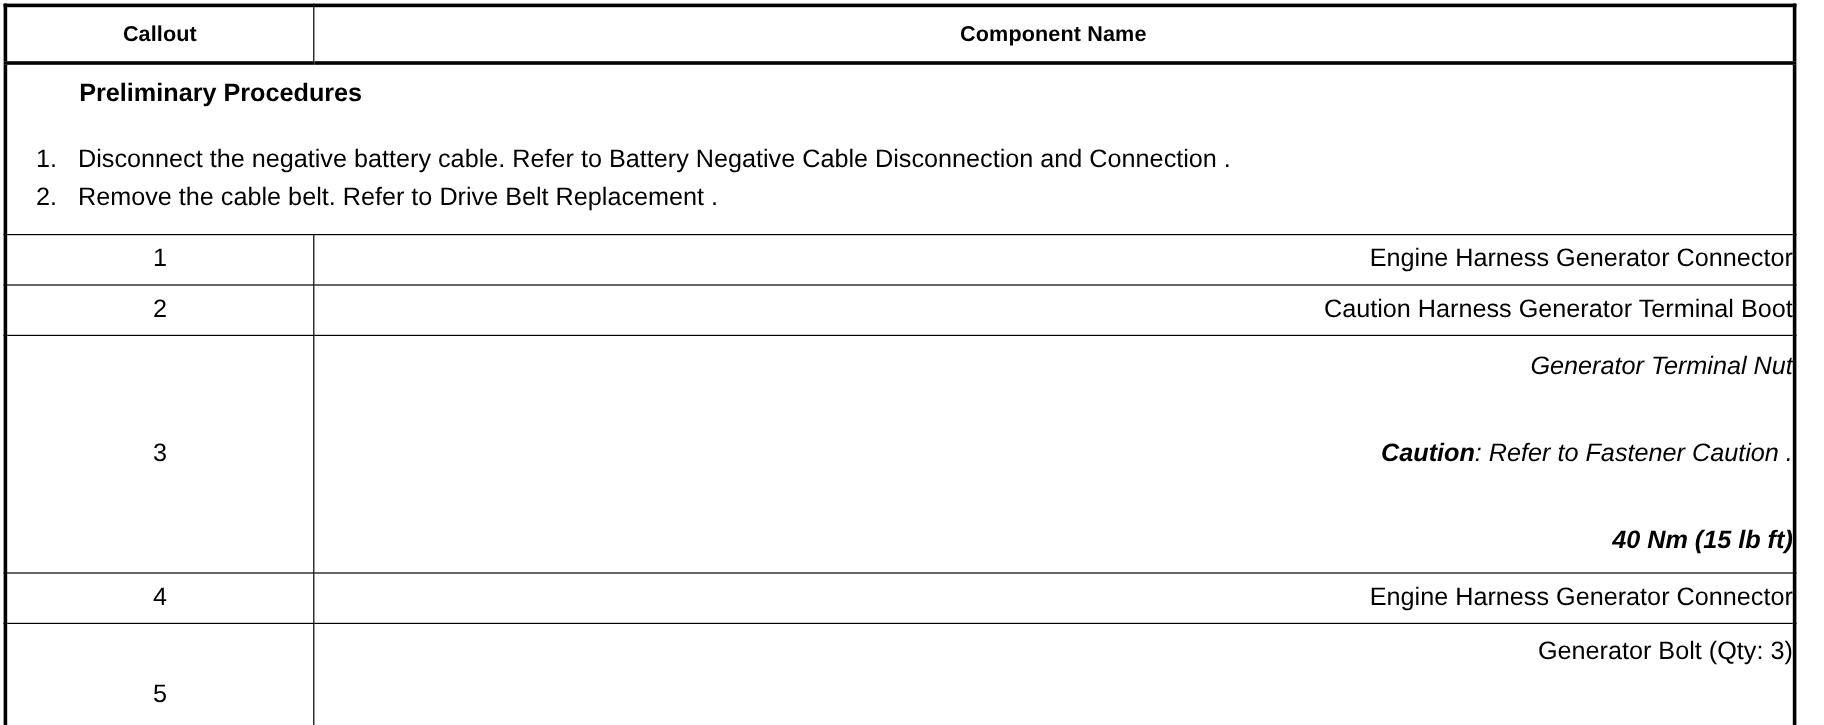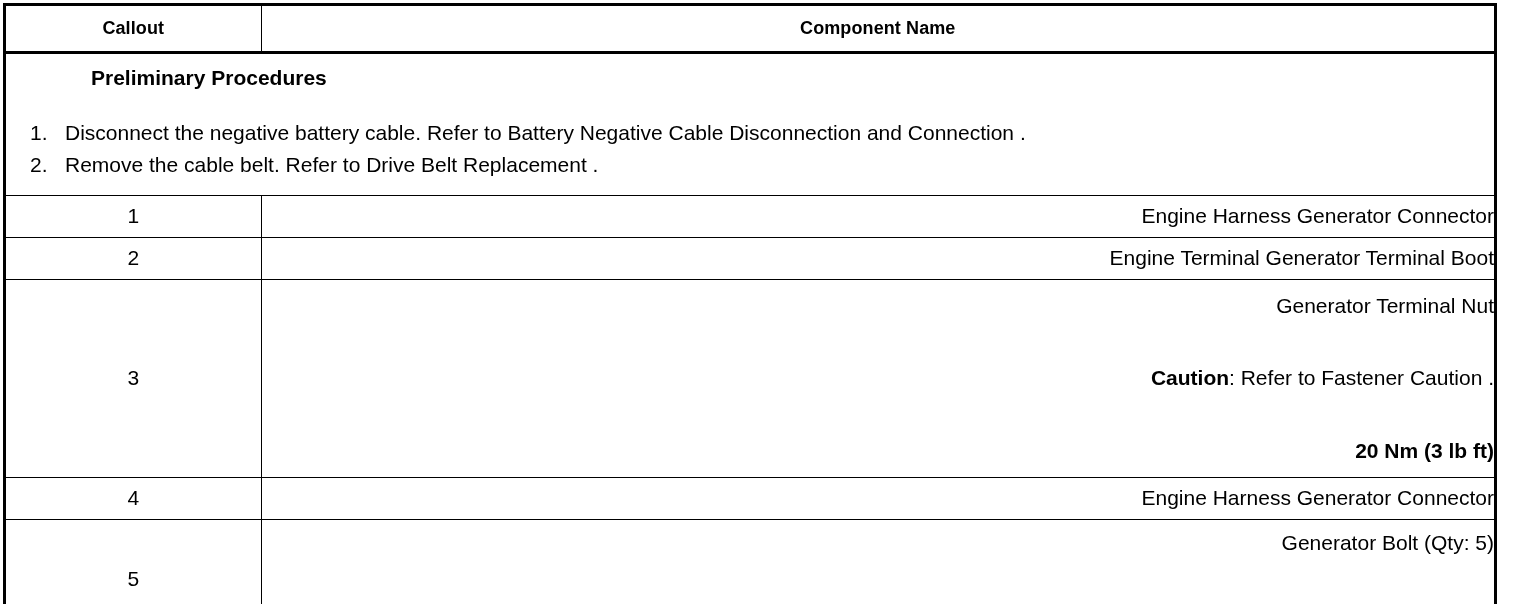--- a/index.html
+++ b/index.html
@@ -61,21 +61,21 @@
     border-left: none;
     border-right: none;
     border-top: none;
     border-bottom: 1px solid #000;
     padding: 11px 0 14px 0;
     vertical-align: top;
   }
   .prelim-title {
     font-weight: bold;
     font-size: 21px;
-    padding-left: 85px;
+    padding-left: 60px;
     margin-bottom: 26px;
   }
   ol.prelim-list {
     margin: 0;
     padding: 0;
     list-style: none;
   }
   ol.prelim-list li {
     font-size: 21px;
     line-height: 1.52;
@@ -104,21 +104,21 @@
     white-space: nowrap;
   }
   td.cell-name .name-line.spaced {
     margin-top: 46px;
   }
   .bold { font-weight: bold; }
 
   tr.r1 td { height: 41px; }
   tr.r2 td { height: 41px; }
   tr.r3 td { height: 151px; }
-  tr.r3 td.cell-name { padding-top: 13px; padding-bottom: 13px; vertical-align: middle; }
+  tr.r3 td.cell-name { padding-top: 13px; padding-bottom: 13px; vertical-align: middle; font-style: italic; }
   tr.r4 td { height: 41px; }
   tr.r5 td { height: 97px; }
   tr.r5 td.cell-name { padding-top: 10px; padding-bottom: 10px; vertical-align: middle; }
 </style>
 </head>
 <body>
 
 <div id="table-wrap">
   <table class="callout-table">
     <colgroup>
@@ -151,43 +151,43 @@
       <tr class="r1">
         <td class="cell-callout">1</td>
         <td class="cell-name">
           <div class="name-line">Engine Harness Generator Connector</div>
         </td>
       </tr>
 
       <tr class="r2">
         <td class="cell-callout">2</td>
         <td class="cell-name">
-          <div class="name-line">Engine Terminal Generator Terminal Boot</div>
+          <div class="name-line">Caution Harness Generator Terminal Boot</div>
         </td>
       </tr>
 
       <tr class="r3">
         <td class="cell-callout">3</td>
         <td class="cell-name">
           <div class="name-line">Generator Terminal Nut</div>
           <div class="name-line spaced"><span class="bold">Caution</span><span>: Refer to Fastener Caution .</span></div>
-          <div class="name-line spaced bold">20 Nm (3 lb ft)</div>
+          <div class="name-line spaced bold">40 Nm (15 lb ft)</div>
         </td>
       </tr>
 
       <tr class="r4">
         <td class="cell-callout">4</td>
         <td class="cell-name">
           <div class="name-line">Engine Harness Generator Connector</div>
         </td>
       </tr>
 
       <tr class="r5">
         <td class="cell-callout">5</td>
         <td class="cell-name">
-          <div class="name-line">Generator Bolt (Qty: 5)</div>
+          <div class="name-line">Generator Bolt (Qty: 3)</div>
           <div class="name-line spaced bold">22 Nm (16 lb ft)</div>
         </td>
       </tr>
 
     </tbody>
   </table>
 </div>
 
 </body></html>

